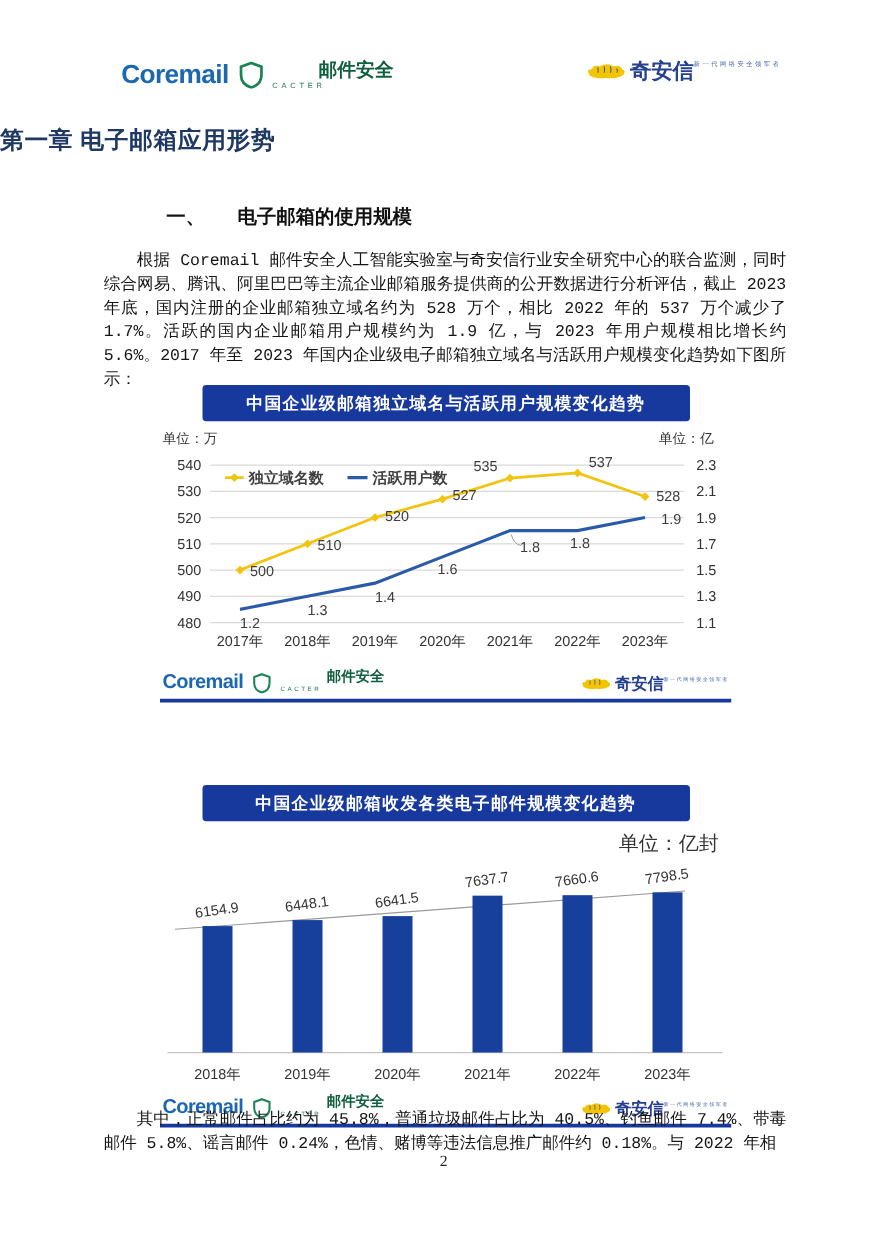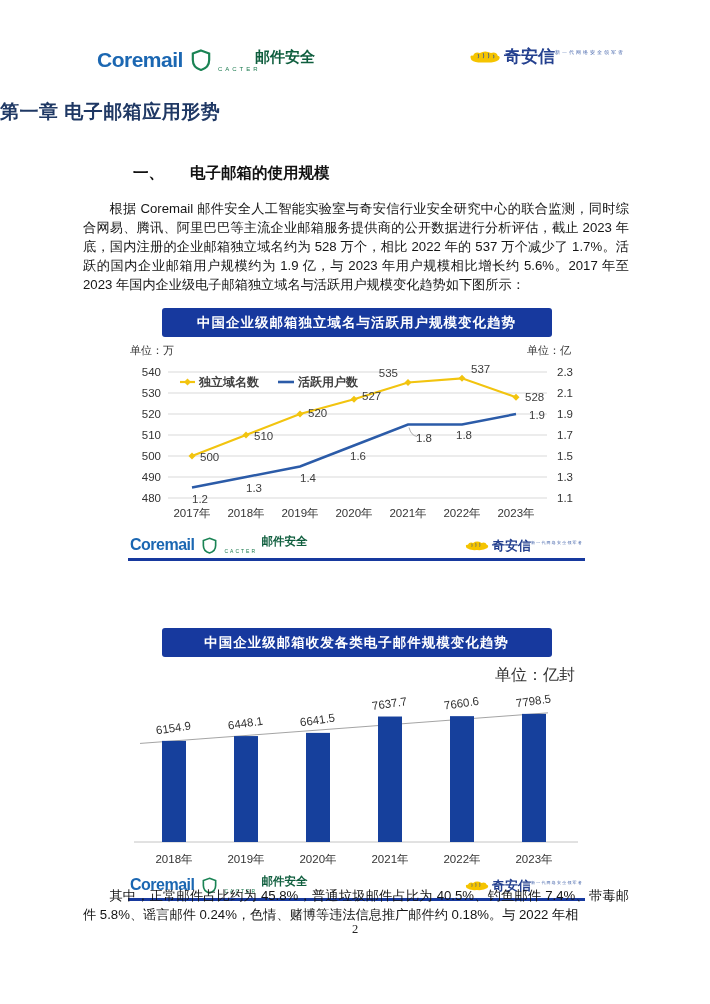--- a/index.html
+++ b/index.html
@@ -27,21 +27,21 @@
   .mini .qax-sub{font-size:4px;letter-spacing:1.2px;}
   .mini .tiger{width:26px;height:13px;}
 
   .header{position:absolute;top:48px;left:97px;width:528px;}
 
   .chapter-title{position:absolute;top:99px;left:0;width:710px;text-align:left;
     font-size:19px;font-weight:bold;color:#1f3864;letter-spacing:0.5px;}
   .section-heading{position:absolute;top:163px;left:97px;font-size:15.5px;font-weight:bold;color:#111;margin-left:36px;}
   .section-heading .gap{display:inline-block;width:26px;}
 
-  .para{position:absolute;left:83px;width:546px;font-family:Liberation Sans, sans-serif;
+  .para{position:absolute;left:83px;width:546px;font-family:Liberation Mono, monospace;
     font-size:13.2px;line-height:19px;text-align:justify;text-indent:2em;color:#151515;}
   .p1{top:199px;}
   .p2{top:577px;}
   .p3{top:886px;}
 
   
   .chart-card{position:absolute;left:128px;width:457px;}
   .c1{top:308px;}
   .c2{top:628px;}
   .chart-banner{margin:0 auto;width:390px;height:29px;background:#17399e;border-radius:3px;

